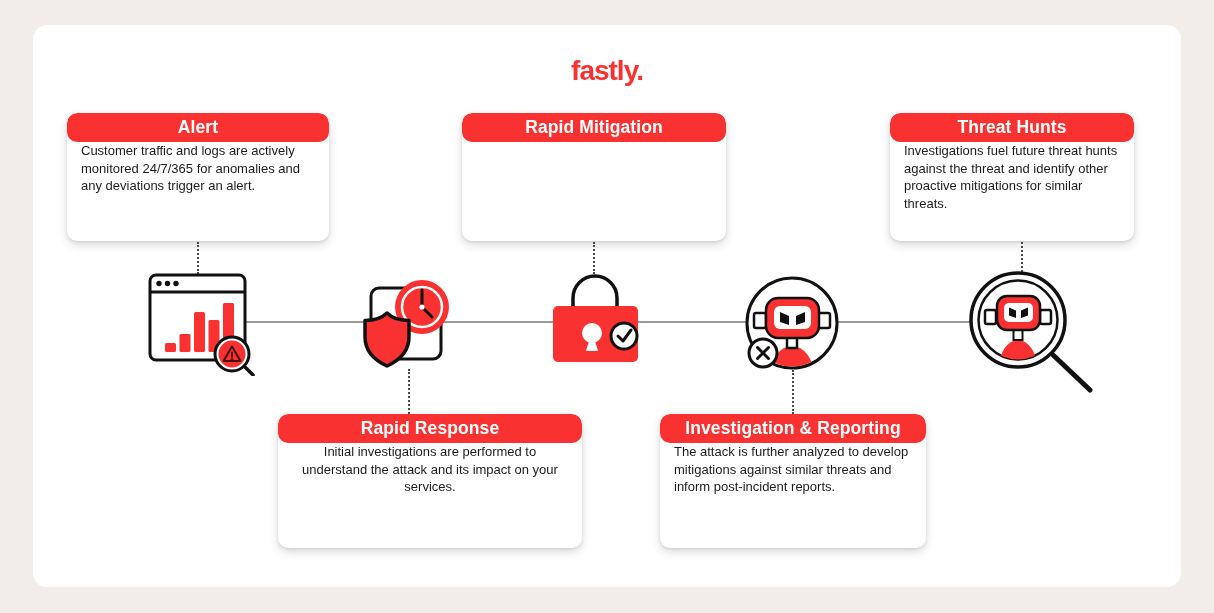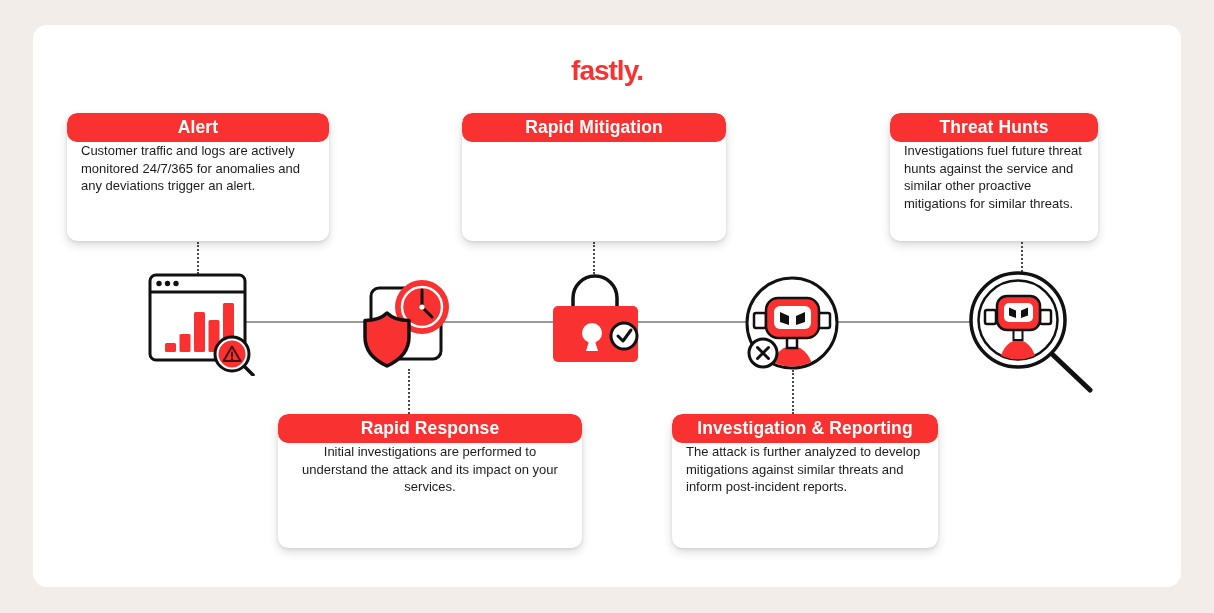--- a/index.html
+++ b/index.html
@@ -67,31 +67,31 @@
 
   <div class="card" style="left:67px;top:113px;width:262px;height:128px;">
     <div class="card-header">Alert</div>
     <div class="card-body">Customer traffic and logs are actively monitored 24/7/365 for anomalies and any deviations trigger an alert.</div>
   </div>
 
   <div class="card" style="left:462px;top:113px;width:264px;height:128px;">
     <div class="card-header">Rapid Mitigation</div>
   </div>
 
-  <div class="card" style="left:890px;top:113px;width:208px;height:128px;">
+  <div class="card" style="left:890px;top:113px;width:244px;height:128px;">
     <div class="card-header">Threat Hunts</div>
-    <div class="card-body">Investigations fuel future threat hunts against the service and similar other proactive mitigations for similar threats.</div>
+    <div class="card-body">Investigations fuel future threat hunts against the threat and identify other proactive mitigations for similar threats.</div>
   </div>
 
   <div class="card" style="left:278px;top:414px;width:304px;height:134px;text-align:center;">
     <div class="card-header">Rapid Response</div>
     <div class="card-body">Initial investigations are performed to understand the attack and its impact on your services.</div>
   </div>
 
-  <div class="card" style="left:660px;top:414px;width:266px;height:134px;margin-left:12px;">
+  <div class="card" style="left:660px;top:414px;width:266px;height:134px;">
     <div class="card-header">Investigation &amp; Reporting</div>
     <div class="card-body">The attack is further analyzed to develop mitigations against similar threats and inform post-incident reports.</div>
   </div>
 
   <div class="icon-wrap" style="left:148px;top:270px;">
     <svg width="108" height="106" viewBox="0 0 108 106">
       <rect x="2" y="5" width="95" height="85" rx="6" fill="#fff" class="stroke-ink" stroke-width="3"></rect>
       <line x1="2" y1="22" x2="97" y2="22" class="stroke-ink" stroke-width="3"></line>
       <circle cx="11" cy="13.5" r="2.7" class="ink"></circle>
       <circle cx="19.5" cy="13.5" r="2.7" class="ink"></circle>

